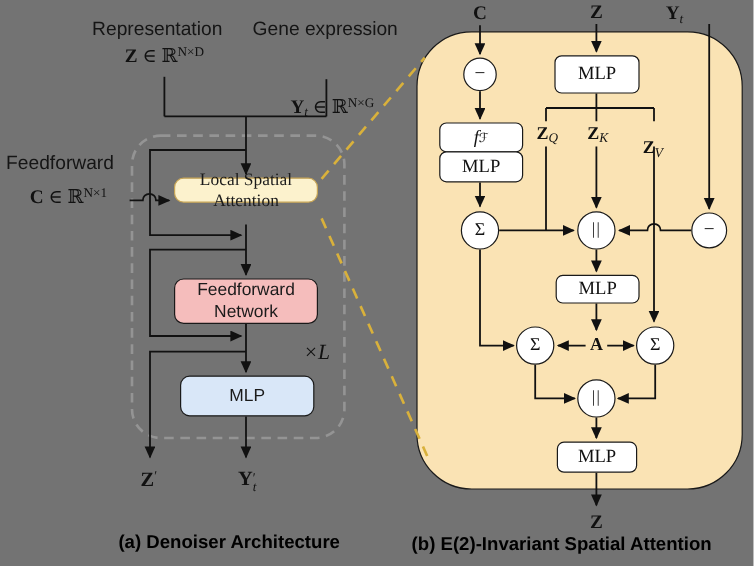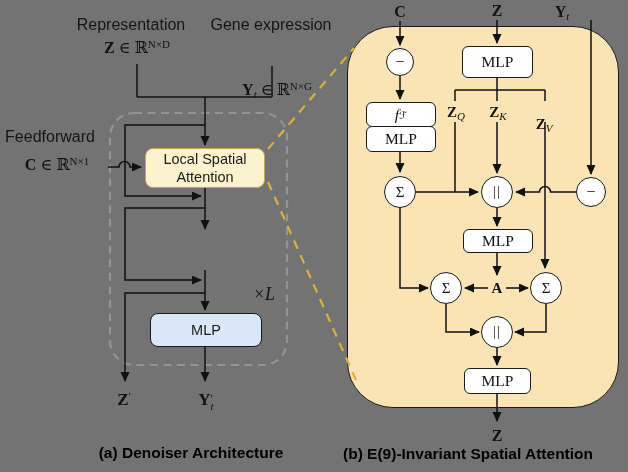--- a/index.html
+++ b/index.html
@@ -100,21 +100,22 @@
   <div class="abs ctr sans lbl" style="left:271px;top:25px;">Gene expression</div>
   <div class="abs ctr math lbl" style="left:277px;top:49px;margin-top:40px;">
     <b>Y</b><span class="sub">t</span><span> ∈ ℝ</span><span class="sup">N×G</span>
   </div>
 
   <div class="abs ctr sans lbl" style="left:50px;top:137px;">Feedforward</div>
   <div class="abs ctr math lbl" style="left:57px;top:164px;">
     <b>C</b><span> ∈ ℝ</span><span class="sup">N×1</span>
   </div>
 
-  <div class="blk yellow" style="left:145px;top:148px;width:120px;height:40px;padding:0 6px;">Local Spatial Attention</div>
+  <div class="blk yellow" style="left:145px;top:148px;width:120px;height:21px;padding:0 6px;font-family:Liberation Serif, serif;">Local Spatial Attention</div>
+  <div class="blk pink" style="left:145px;top:232px;width:120px;height:38px;padding:0 6px;">Feedforward Network</div>
   <div class="blk blue" style="left:150px;top:313px;width:112px;height:34px;">MLP</div>
 
   <div class="abs ctr math lbl" style="left:264px;top:294px;font-style:italic;font-size:18px;">×L</div>
 
   <div class="abs ctr math lbl" style="left:124px;top:400px;font-size:17px;">
     <b>Z</b><span class="sup" style="font-style:normal;">′</span>
   </div>
   <div class="abs ctr math lbl" style="left:206px;top:400px;font-size:17px;">
     <b>Y</b><span class="ss"><span style="font-style:normal;">′</span><span>t</span></span>
   </div>
@@ -151,15 +152,15 @@
     <b>Z</b><span class="sub">K</span>
   </div>
   <div class="abs ctr math lbl" style="left:544px;top:112px;font-size:15px;margin-top:12px;">
     <b>Z</b><span class="sub">V</span>
   </div>
 
   <div class="abs ctr math lbl" style="left:497px;top:288px;font-weight:bold;font-size:15px;">A</div>
 
   <div class="abs ctr math lbl" style="left:497px;top:436px;font-weight:bold;">Z</div>
 
-  <div class="abs cap lbl" style="left:343px;top:445px;white-space:nowrap;">(b) E(9)-Invariant Spatial Attention</div>
+  <div class="abs cap lbl" style="left:343px;top:445px;white-space:nowrap;">(b) E(2)-Invariant Spatial Attention</div>
 
 </div>
 
 </body></html>

